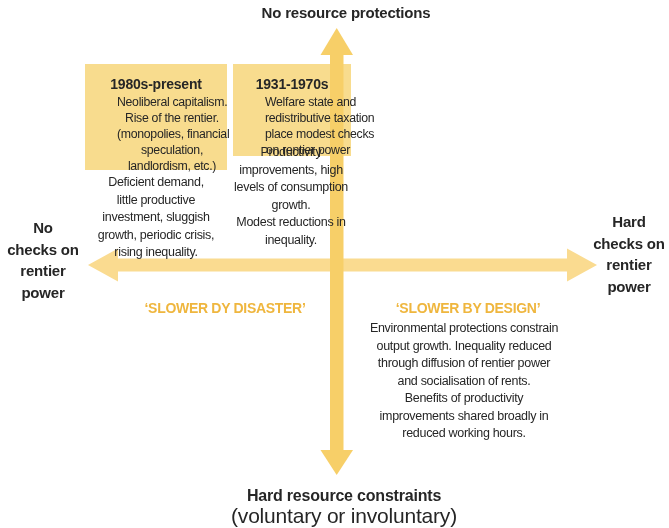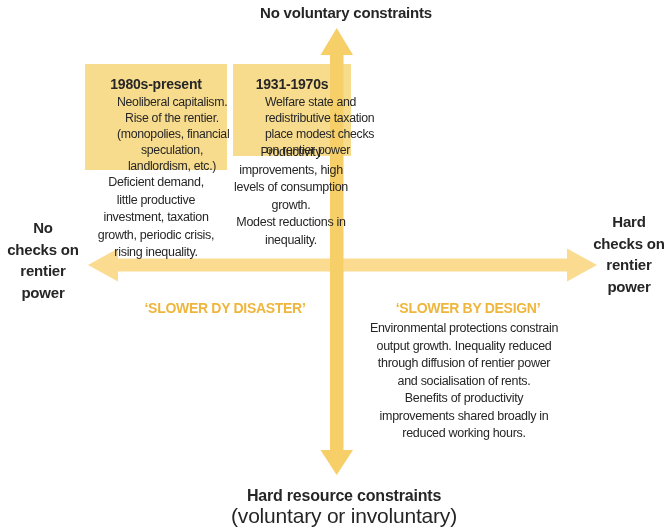--- a/index.html
+++ b/index.html
@@ -47,21 +47,21 @@
       <polygon class="h-arrow" points="88,265 118,248.5 118,281.5"></polygon>
       <polygon class="h-arrow" points="597,265 567,248.5 567,281.5"></polygon>
     </g>
     <g>
       <rect class="v-arrow" x="330" y="53" width="13.5" height="399"></rect>
       <polygon class="v-arrow" points="336.7,28 320.5,55 353,55"></polygon>
       <polygon class="v-arrow" points="336.7,475 320.5,450 353,450"></polygon>
     </g>
   </svg>
 
-  <div class="abs center axis-label" style="left:186px; top:2px; width:320px;">No voluntary constraints</div>
+  <div class="abs center axis-label" style="left:186px; top:2px; width:320px;">No resource protections</div>
   <div class="abs center axis-label pre" style="left:2px; top:217px; width:82px;">No
 checks on
 rentier
 power</div>
   <div class="abs center axis-label pre" style="left:587px; top:211px; width:84px;">Hard
 checks on
 rentier
 power</div>
   <div class="abs center bottom-bold" style="left:179px; top:486px; width:330px;">Hard resource constraints</div>
   <div class="abs center sub-label" style="left:179px; top:506px; width:330px;">(voluntary or involuntary)</div>
@@ -77,21 +77,21 @@
   <div class="abs" style="left:233px; top:64px; width:118px;">
     <div class="center box-title">1931-1970s</div>
     <div class="center box-body pre">Welfare state and
 redistributive taxation
 place modest checks
 on rentier power</div>
   </div>
 
   <div class="abs center body-text pre" style="left:76px; top:174px; width:160px;">Deficient demand,
 little productive
-investment, taxation
+investment, sluggish
 growth, periodic crisis,
 rising inequality.</div>
   <div class="abs center body-text pre" style="left:221px; top:144px; width:140px;">Productivity
 improvements, high
 levels of consumption
 growth.
 Modest reductions in
 inequality.</div>
 
   <div class="abs center gold-heading" style="left:115px; top:300px; width:220px;">‘SLOWER DY DISASTER’</div>

